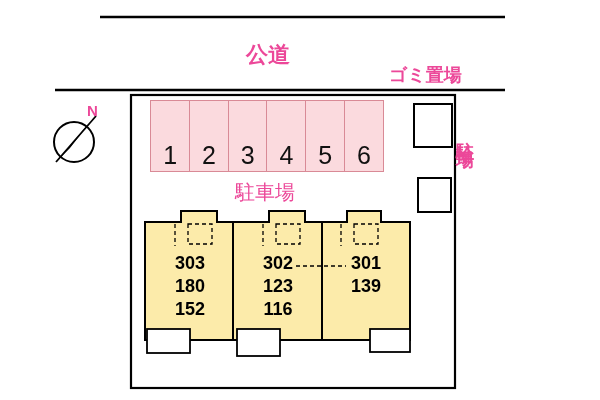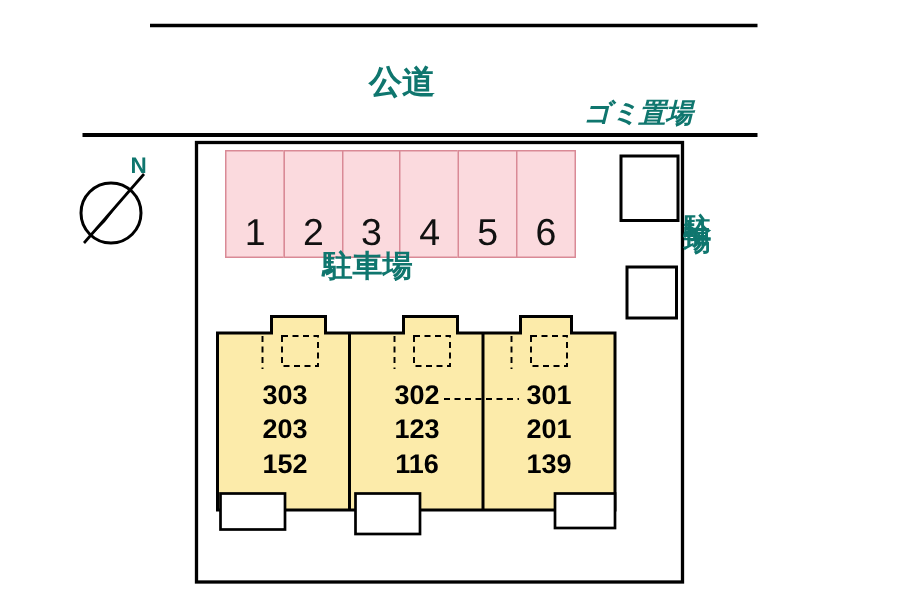--- a/index.html
+++ b/index.html
@@ -1,22 +1,22 @@
 <!DOCTYPE html>
 <html><head>
 <meta charset="utf-8">
 <style>
   html,body{margin:0;padding:0;background:#ffffff;}
   body{font-family:"Liberation Sans","DejaVu Sans",sans-serif;}
   #stage{position:relative;width:600px;height:400px;background:#ffffff;overflow:hidden;}
   #bg-svg{position:absolute;left:0;top:0;width:600px;height:400px;}
-  .lbl{position:absolute;color:#0f766e;}
+  .lbl{position:absolute;color:#ec4899;}
   .lbl-road{left:233px;top:40px;width:70px;text-align:center;font-size:22px;font-weight:bold;}
-  .lbl-garbage{left:389px;top:63px;font-size:18px;font-weight:bold;font-style:italic;}
-  .lbl-parking{left:215px;top:164px;width:100px;font-size:20px;font-weight:bold;}
+  .lbl-garbage{left:389px;top:63px;font-size:18px;font-weight:bold;}
+  .lbl-parking{left:215px;top:179px;width:100px;text-align:center;font-size:20px;font-weight:normal;}
   .lbl-bicycle{left:453px;top:127px;font-size:18px;font-weight:bold;
                writing-mode:vertical-rl;text-orientation:upright;letter-spacing:5px;}
   .lbl-north{left:87px;top:102px;font-size:15px;font-weight:bold;}
   .stalls{position:absolute;left:150px;top:100px;width:234px;height:72px;display:flex;}
   .stall{flex:1;background:#fbdade;border:1.5px solid #d98a96;margin-left:-1.5px;
          display:flex;align-items:flex-end;justify-content:center;}
   .stall:first-child{margin-left:0;}
   .stall span{font-size:25px;color:#111;line-height:1;padding-bottom:3px;}
   .unit{position:absolute;top:252px;text-align:center;font-size:18px;font-weight:600;line-height:23px;color:#000;}
   .unit-1{left:147px;width:86px;}
@@ -75,31 +75,30 @@
     <div class="stall">
         <span>5</span>
       </div>
     <div class="stall">
         <span>6</span>
       </div>
   </div>
 
   <div class="unit unit-1">
     <div>303</div>
-    <div>203</div>
+    <div>180</div>
     <div>152</div>
   </div>
   <div class="unit unit-2">
     <div>302</div>
     <div>123</div>
     <div>116</div>
   </div>
   <div class="unit unit-3">
     <div>301</div>
-    <div>201</div>
     <div>139</div>
   </div>
 
   <div class="lbl lbl-road">公道</div>
   <div class="lbl lbl-garbage">ゴミ置場</div>
   <div class="lbl lbl-parking">駐車場</div>
   <div class="lbl lbl-bicycle">駐輪場</div>
   <div class="lbl lbl-north">N</div>
 
 </div>

